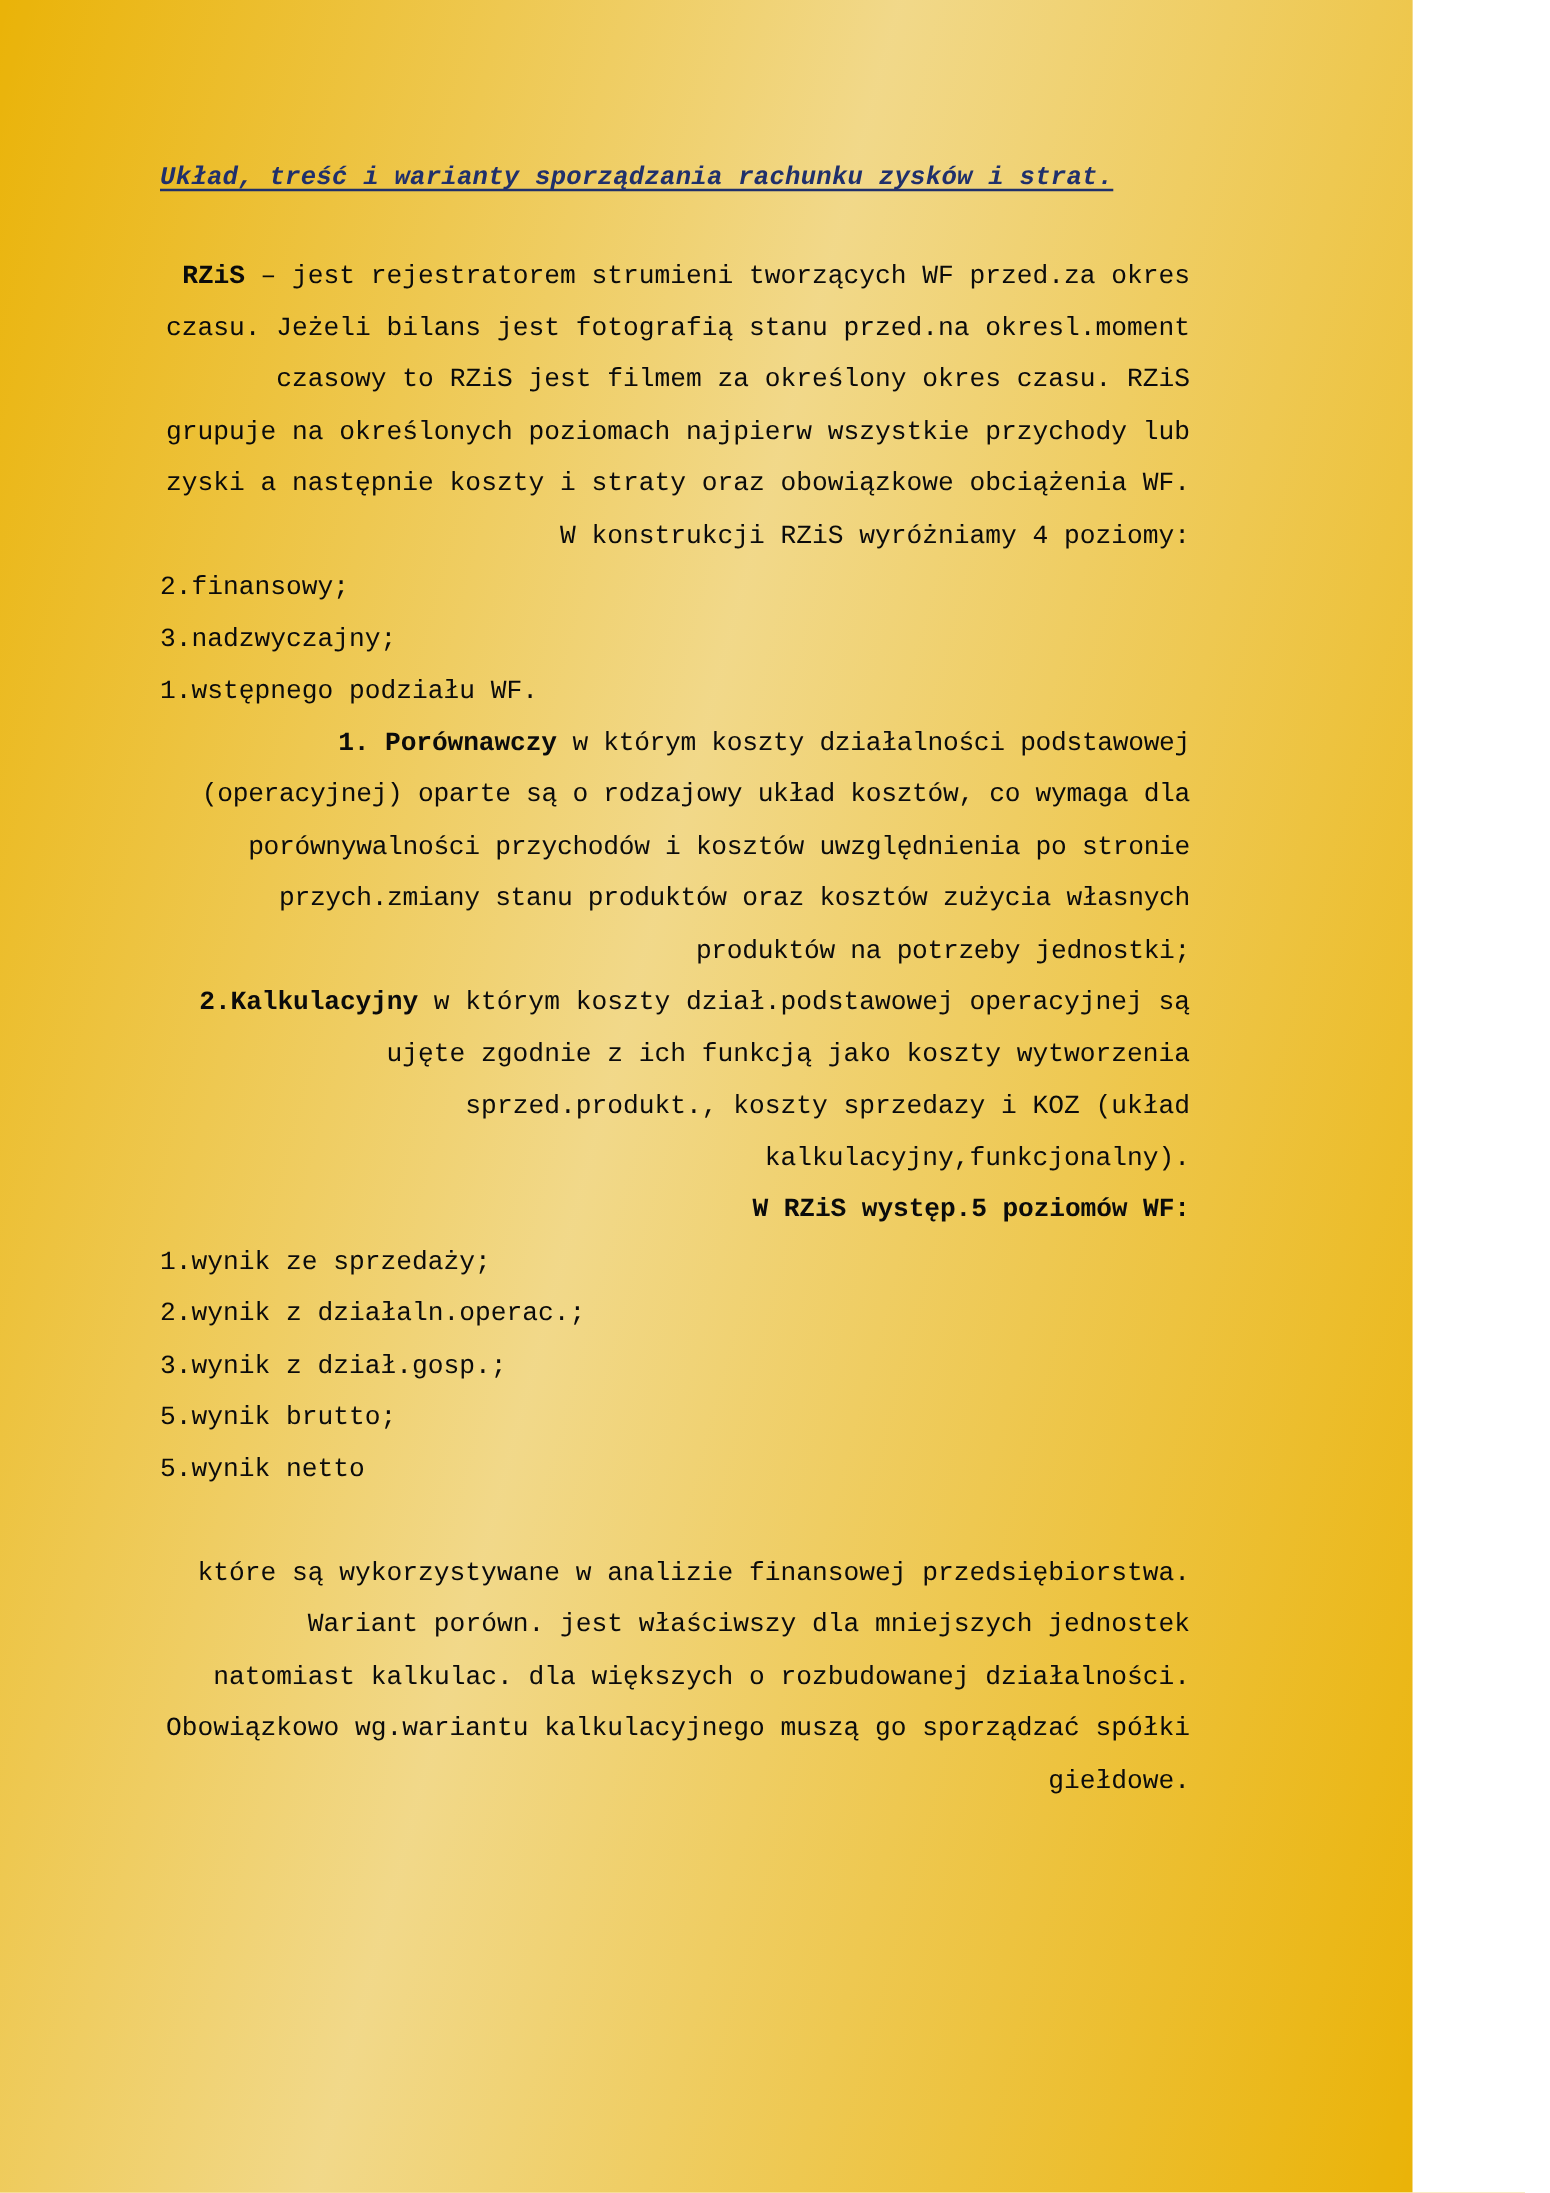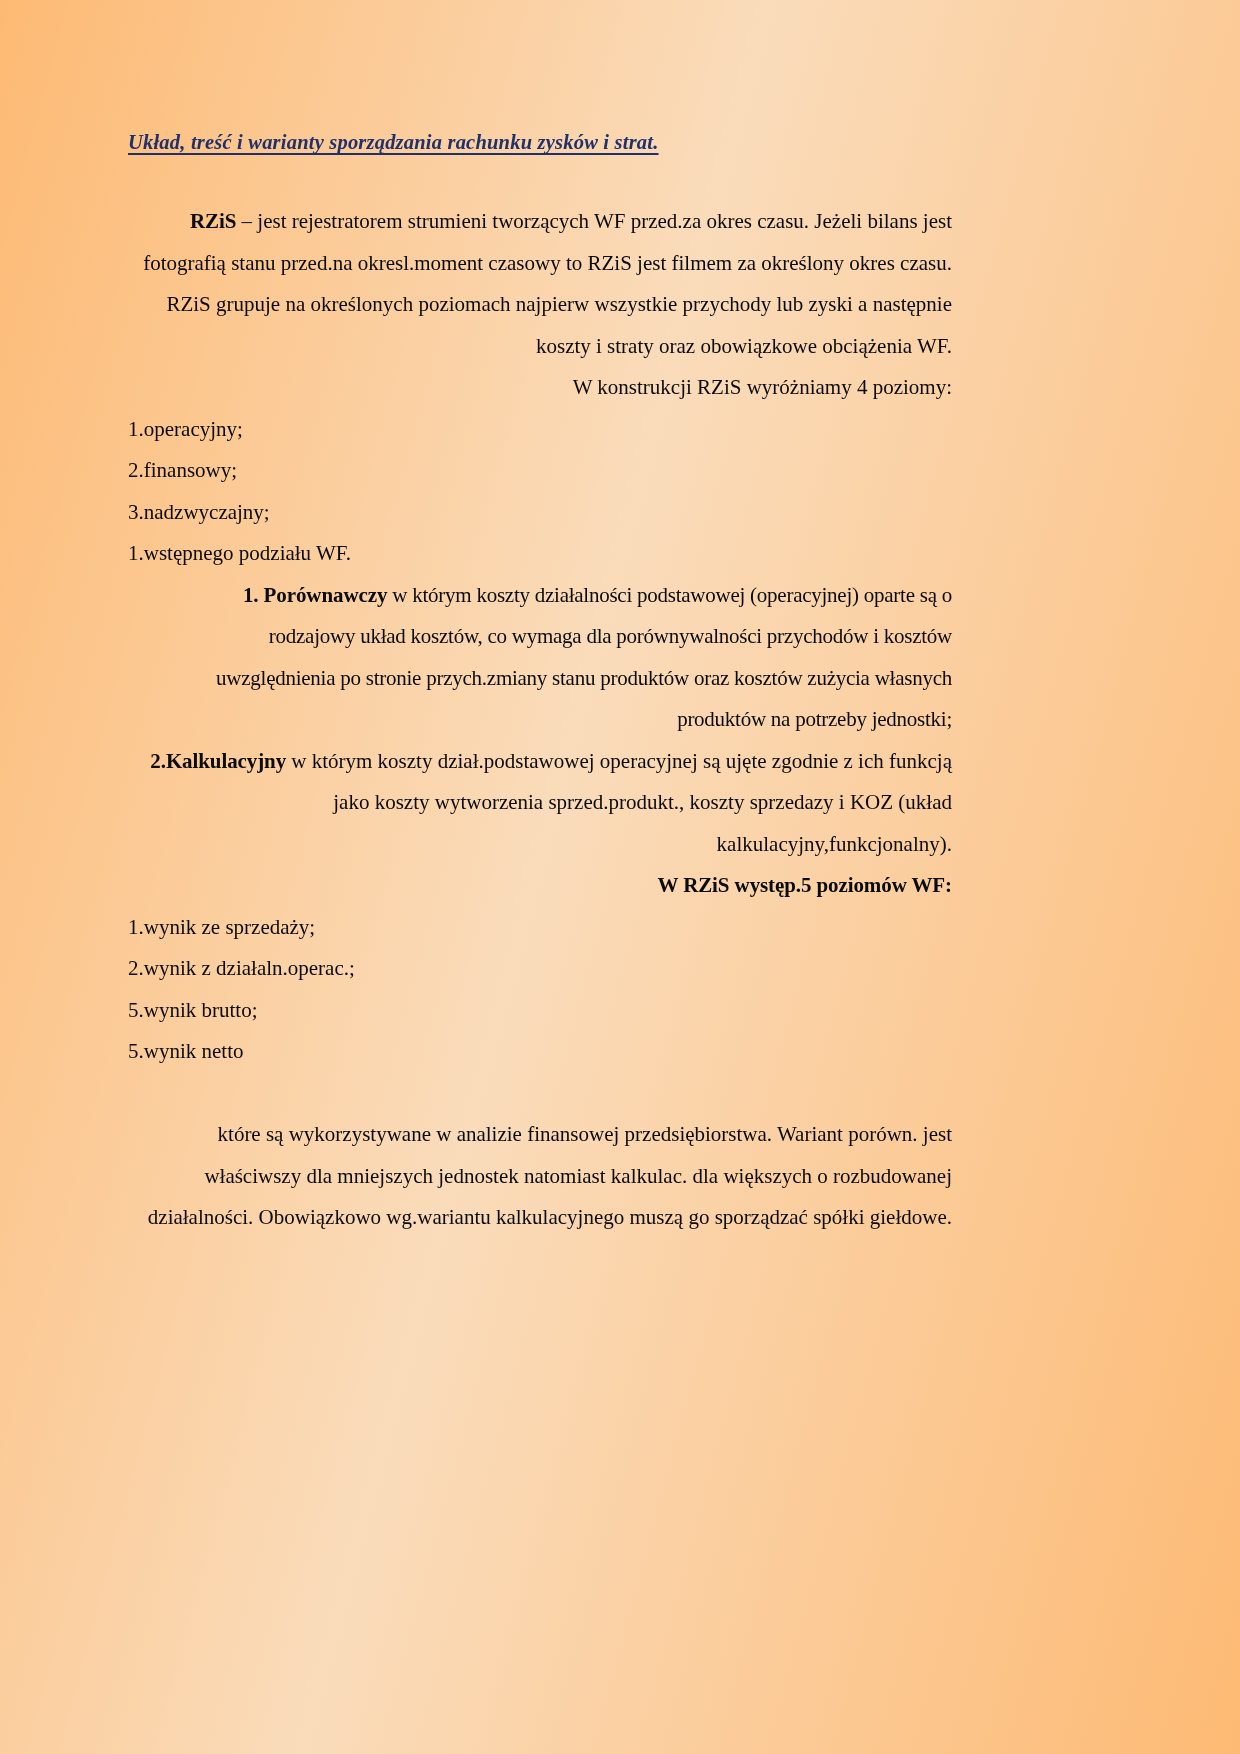--- a/index.html
+++ b/index.html
@@ -9,24 +9,25 @@
   }
   body {
     width: 1240px;
     height: 1754px;
     font-family: "Liberation Serif", "DejaVu Serif", serif;
     color: #0a0a0a;
     -webkit-font-smoothing: antialiased;
   }
   .page {
     position: relative;
-    width: 1240px;
+    width: 1130px;
     height: 1754px;
-    background: #fdba74;
+    background: #eab308;
     overflow: hidden;
+    font-family: Liberation Mono, monospace;
   }
   
   .scan-wash {
     position: absolute;
     inset: 0;
     background:
       linear-gradient(105deg, rgba(250,250,248,0) 0%, rgba(247,247,244,0.55) 45%, rgba(252,252,250,0) 100%);
     pointer-events: none;
   }
   .content {
@@ -92,21 +93,20 @@
 
     <h1 class="doc-title">Układ, treść i warianty sporządzania rachunku zysków i strat.</h1>
 
     <p class="block gap-lead indent-first">
       <b>RZiS</b><span> – jest rejestratorem strumieni tworzących WF przed.za okres czasu. Jeżeli bilans jest fotografią stanu przed.na okresl.moment czasowy to RZiS jest filmem za określony okres czasu. RZiS grupuje na określonych poziomach najpierw wszystkie przychody lub zyski a następnie koszty i straty oraz obowiązkowe obciążenia WF.</span>
     </p>
 
     <p class="block">W konstrukcji RZiS wyróżniamy 4 poziomy:</p>
 
     <div>
-      <span class="line">1.operacyjny;</span>
       <span class="line">2.finansowy;</span>
       <span class="line">3.nadzwyczajny;</span>
       <span class="line">1.wstępnego podziału WF.</span>
     </div>
 
 
     <p class="block condensed">
       <b>1. Porównawczy</b><span> w którym koszty działalności podstawowej (operacyjnej) oparte są o rodzajowy układ kosztów, co wymaga dla porównywalności przychodów i kosztów uwzględnienia po stronie przych.zmiany stanu produktów oraz kosztów zużycia własnych produktów na potrzeby jednostki;</span>
     </p>
 
@@ -115,20 +115,21 @@
     </p>
 
 
     <p class="block">
       <b>W RZiS występ.5 poziomów WF:</b>
     </p>
 
     <div>
       <span class="line">1.wynik ze sprzedaży;</span>
       <span class="line">2.wynik z działaln.operac.;</span>
+      <span class="line">3.wynik z dział.gosp.;</span>
       <span class="line">5.wynik brutto;</span>
       <span class="line">5.wynik netto</span>
     </div>
 
     <span class="spacer-line"></span>
 
     <p class="block">które są wykorzystywane w analizie finansowej przedsiębiorstwa. Wariant porówn. jest właściwszy dla mniejszych jednostek natomiast kalkulac. dla większych o rozbudowanej działalności. Obowiązkowo wg.wariantu kalkulacyjnego muszą go sporządzać spółki giełdowe.</p>
 
   </div>
 </div>

